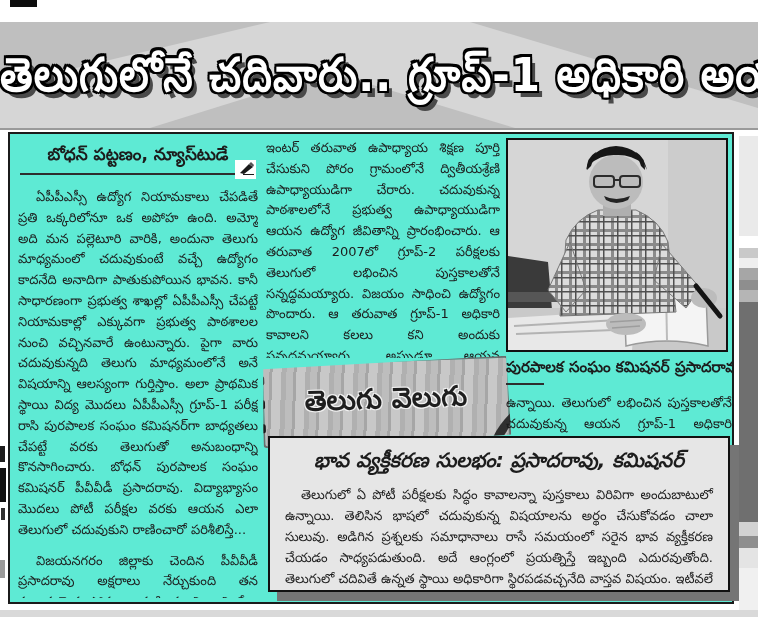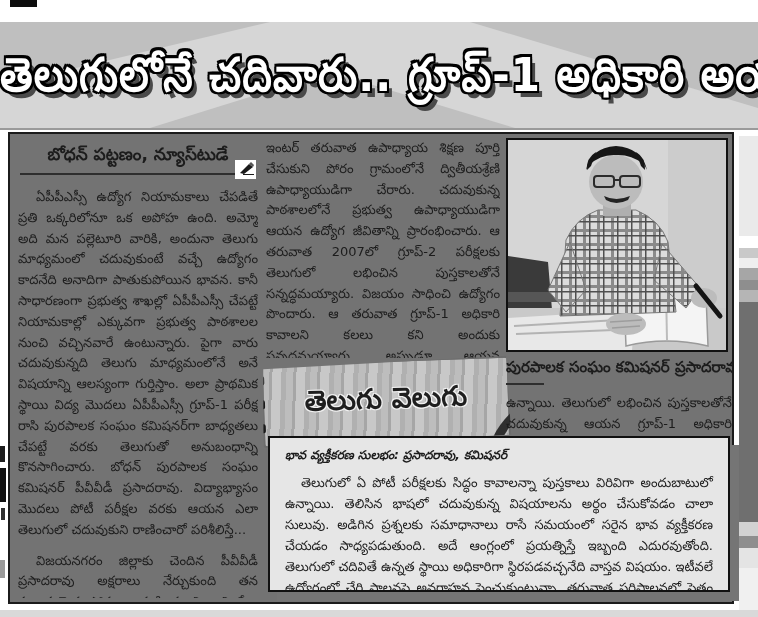--- a/index.html
+++ b/index.html
@@ -28,21 +28,21 @@
     font-size:42px;font-weight:bold;color:#ffffff;letter-spacing:1px;
     transform:scaleY(1.12);transform-origin:center;
     text-shadow:
       -2px -2px 0 #000, 2px -2px 0 #000, -2px 2px 0 #000, 2px 2px 0 #000,
       -2px 0 0 #000, 2px 0 0 #000, 0 -2px 0 #000, 0 2px 0 #000,
       5px 6px 0 #4a4a4a;
   }
   
   .frame{
     position:absolute;left:8px;top:132px;width:726px;height:472px;
-    box-sizing:border-box;border:2px solid #1b1b1b;background:#737373;padding-left:7px;
+    box-sizing:border-box;border:2px solid #1b1b1b;background:#5eead4;padding-left:7px;
   }
   .col{position:absolute;overflow:hidden;}
   .col p{margin:0 0 10px 0;font-size:13px;line-height:1.6;text-align:justify;}
   .col p.indent{text-indent:18px;}
   .col1{left:8px;top:4px;width:240px;height:460px;}
   .col2{left:256px;top:4px;width:234px;height:220px;}
   .col3{left:496px;top:4px;width:226px;height:300px;}
   
   .dateline{
     text-align:center;font-weight:bold;font-size:17px;
@@ -81,22 +81,22 @@
     overflow:hidden;padding:6px 0 2px 0;
   }
   .caption-rule{border-top:2px solid #2e2e2e;width:58px;margin:2px 0 8px -20px;}
   
   .quote-box{
     position:absolute;left:258px;top:302px;width:462px;height:156px;
     box-sizing:border-box;background:#e6e6e6;border:2px solid #111;
     box-shadow:9px 9px 0 #757575;padding:10px 15px;overflow:hidden;
   }
   .quote-title{
-    font-size:12px;font-weight:bold;font-style:italic;margin:0 0 7px 0;
-    white-space:nowrap;overflow:hidden;
+    font-size:20px;font-weight:bold;font-style:italic;margin:0 0 7px 0;
+    white-space:nowrap;overflow:hidden;text-align:center;
   }
   .quote-body{font-size:13px;line-height:1.62;text-align:justify;margin:0;text-indent:16px;}
   
   .edge-strip{position:absolute;left:739px;top:136px;width:19px;height:474px;}
   .edge-strip div{width:100%;}
 </style>
 </head>
 <body>
 
 <div class="page">

